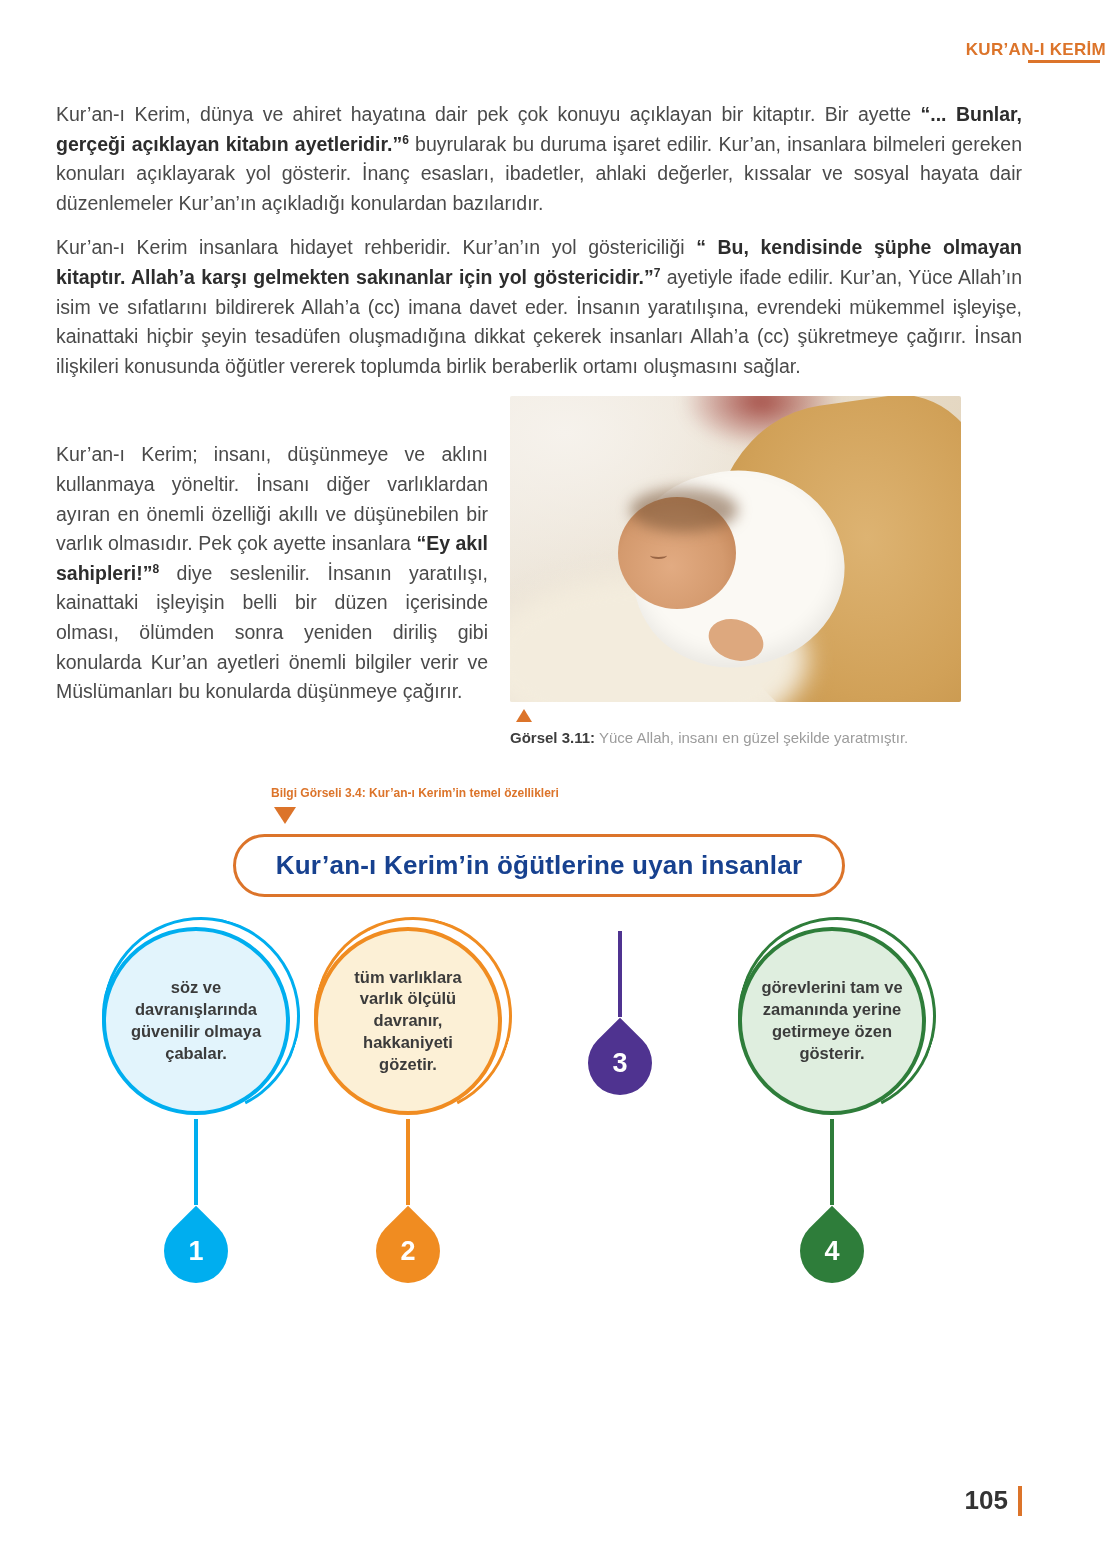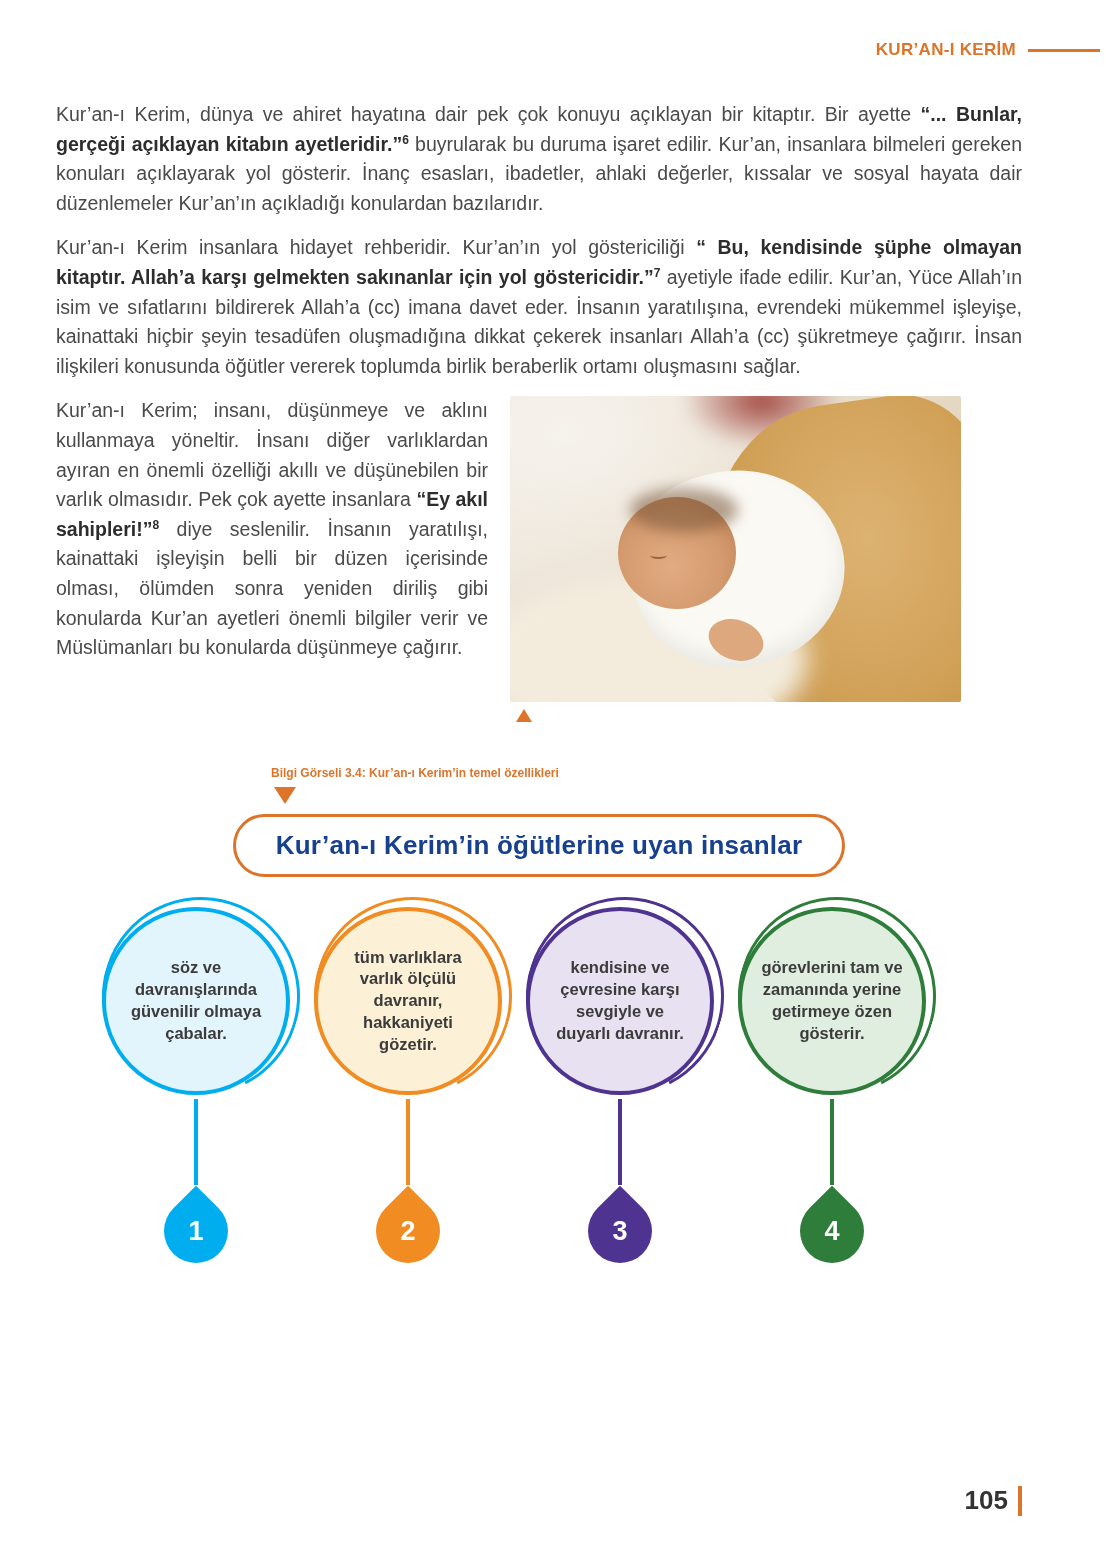--- a/index.html
+++ b/index.html
@@ -8,37 +8,37 @@
     position:relative;
     width:1106px; height:1560px;
     margin:0 auto;
     background:#ffffff;
     font-family:"Liberation Sans", sans-serif;
     overflow:hidden;
     --accent:#DC742A; --navy:#17418F; --body:#4A4A4A; --bold:#2D2D2D; --capgray:#9C9C9C;
   }
 
   
-  .hdr{position:absolute; top:40px; right:0; display:flex; align-items:center;}
+  .hdr{position:absolute; top:40px; right:0; display:flex; align-items:flex-end;flex-direction:column;}
   .hdr-title{color:var(--accent); font-weight:bold; font-size:17px; letter-spacing:.3px;}
   .hdr-line{width:72px; height:3px; background:var(--accent); margin-left:12px; margin-right:6px;}
 
   
   .content{padding:100px 84px 0 56px;}
   p.body-p{
     font-size:19.5px; line-height:29.6px; text-align:justify;
     color:var(--body); margin-bottom:15px;
   }
   .b{font-weight:bold; color:var(--bold);}
   .sup{font-size:12px; vertical-align:super; line-height:0;}
 
   
   .row3{display:flex; gap:22px; margin-top:2px;}
   .col-text{width:432px;}
-  .col-text p{margin-bottom:0;}
+  .col-text p{margin-bottom:0;margin-top:44px;}
   .fig{width:451px;}
   .photo{
     position:relative; width:451px; height:306px; overflow:hidden; border-radius:2px;
     background:
       radial-gradient(ellipse at 12% 12%, #f6f2ec 0%, rgba(246,242,236,0) 45%),
       linear-gradient(120deg, #efe9df 0%, #e9dfcf 45%, #e0d0b5 100%);
   }
   .ph{position:absolute;}
   .ph-red{left:38%; top:-14%; width:160px; height:95px;
     background:radial-gradient(ellipse, rgba(146,38,32,.8), rgba(146,38,32,0) 70%); filter:blur(7px);}
@@ -125,20 +125,21 @@
           <div class="ph ph-blanket"></div>
           <div class="ph ph-sheet"></div>
           <div class="ph ph-body"></div>
           <div class="ph ph-head"></div>
           <div class="ph ph-hair"></div>
           <div class="ph ph-eye"></div>
           <div class="ph ph-hand"></div>
         </div>
         <div class="caption">
           <div class="cap-tri"></div>
+          <div class="cap-line"><span class="cap-label">Görsel 3.11:</span><span class="cap-text"> Yüce Allah, insanı en güzel şekilde yaratmıştır.</span></div>
         </div>
       </div>
     </div>
 
     <div class="ig">
       <div class="ig-label">Bilgi Görseli 3.4: Kur’an-ı Kerim’in temel özellikleri</div>
       <div class="ig-tri"></div>
       <div class="title-box">
         <span>Kur’an-ı Kerim’in öğütlerine uyan insanlar</span>
       </div>
@@ -171,26 +172,20 @@
           <div class="tail"></div>
           <div class="drop">
             <div class="drop-inner">
               <span class="drop-number">2</span>
               <span class="drop-smile"></span>
             </div>
           </div>
         </div>
 
         <div class="feature" style="--c: #4F3390; --f: #E8E1F1;">
-          <div class="circle-wrap">
-            <span class="outer-ring"></span>
-            <div class="circle">
-              <p class="circle-text">kendisine ve çevresine karşı sevgiyle ve duyarlı davranır.</p>
-            </div>
-          </div>
           <div class="tail"></div>
           <div class="drop">
             <div class="drop-inner">
               <span class="drop-number">3</span>
               <span class="drop-smile"></span>
             </div>
           </div>
         </div>
 
         <div class="feature" style="--c: #2E7D3A; --f: #DFEEDF;">

